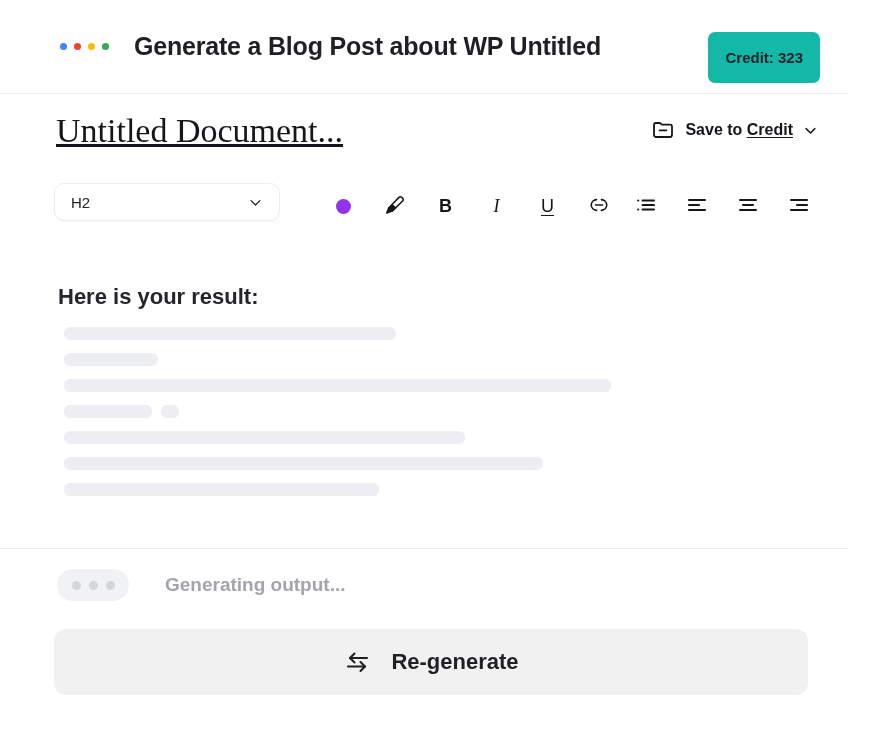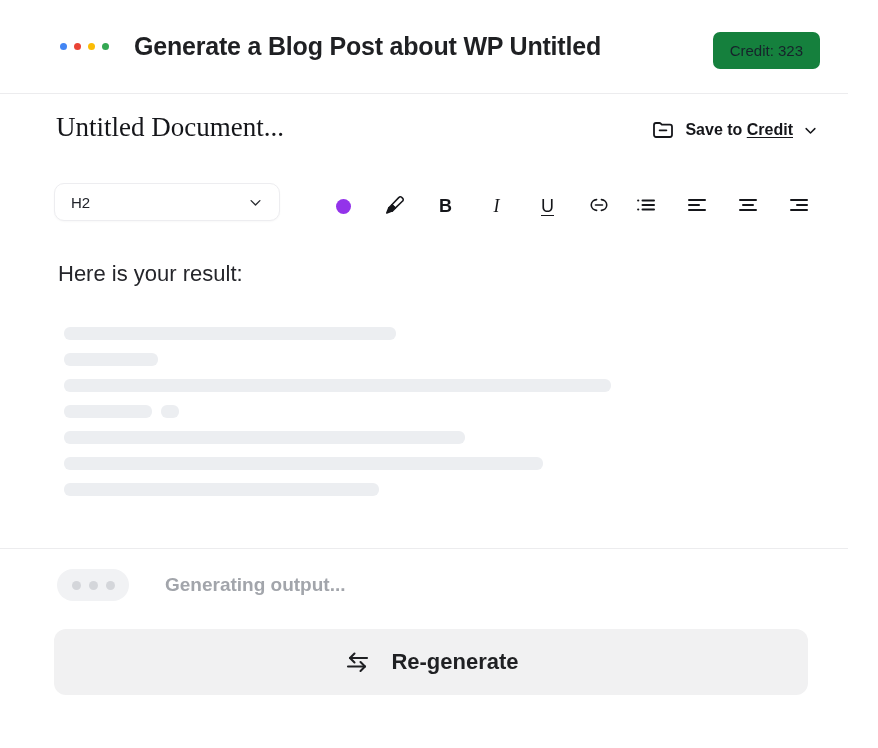--- a/index.html
+++ b/index.html
@@ -29,39 +29,40 @@
     margin-left: 25px;
     font-size: 25px;
     font-weight: bold;
     color: #1f2023;
     letter-spacing: -0.2px;
     white-space: nowrap;
   }
 
   .credit-badge {
     position: absolute; right: 28px; top: 32px;
-    background: #15803d;
+    background: #14b8a6;
     color: #17222b;
     font-size: 15px;
-    font-weight: normal;
-    padding: 10px 17px;
+    font-weight: bold;
+    padding: 17px 17px;
     border-radius: 7px;
     white-space: nowrap;
   }
 
   
   .docrow {
     position: absolute; left: 0; top: 94px; width: 848px; height: 78px;
   }
   .doc-title {
     position: absolute; left: 56px; top: 18px;
     font-family: "Liberation Serif", serif;
-    font-size: 27px;
+    font-size: 34px;
     color: #15161a;
     white-space: nowrap;
+    text-decoration: underline;
   }
   .save-wrap {
     position: absolute; right: 30px; top: 24px;
     display: flex; align-items: center; gap: 10px;
     white-space: nowrap;
   }
   .folder-icon { width: 24px; height: 24px; display: block; }
   .save-text { font-size: 16px; font-weight: bold; color: #15161a; }
   .save-text .dest { text-decoration: underline; text-underline-offset: 2px; }
   .chev { width: 15px; height: 15px; display: block; }
@@ -97,22 +98,22 @@
   .tbtn .glyph-b { font-size: 18px; font-weight: bold; }
   .tbtn .glyph-i { font-size: 18px; font-style: italic; font-family: "Liberation Serif", serif; }
   .tbtn .glyph-u { font-size: 18px; text-decoration: underline; text-underline-offset: 3px; }
   .tool-icons-right {
     position: absolute; left: 620px; top: 11px; height: 46px;
     display: flex; align-items: center;
   }
 
   
   .result-head {
-    position: absolute; left: 58px; top: 261px;
-    font-size: 22px; font-weight: normal; color: #25262b;
+    position: absolute; left: 58px; top: 284px;
+    font-size: 22px; font-weight: bold; color: #25262b;
   }
   .skeletons { position: absolute; left: 64px; top: 327px; width: 740px; }
   .skrow { height: 13px; margin-bottom: 13px; display: flex; gap: 9px; }
   .skbar { background: #eceef1; border-radius: 6px; height: 13px; }
 
   .divider {
     position: absolute; left: 0; top: 548px; width: 848px; height: 1px;
     background: #ececee;
   }
 

